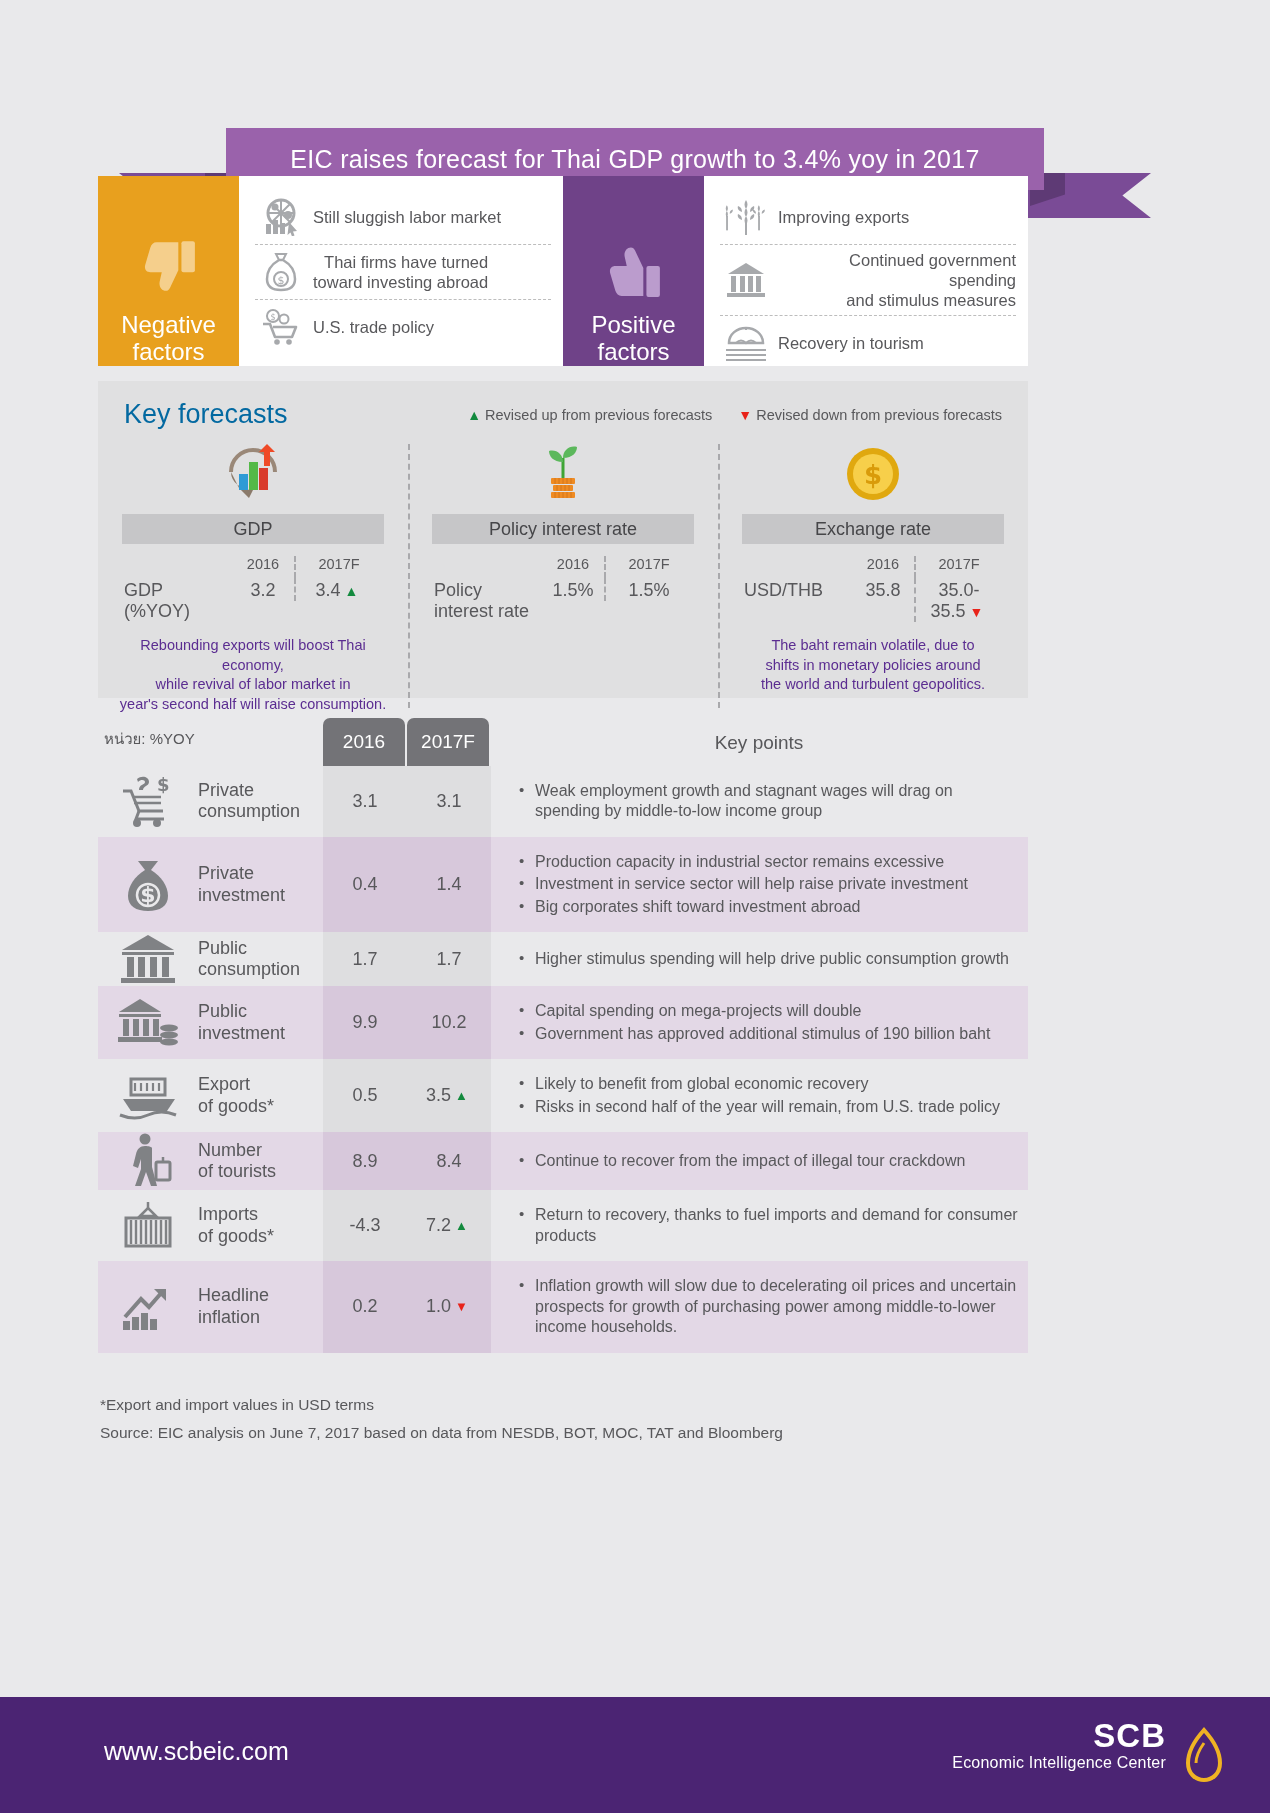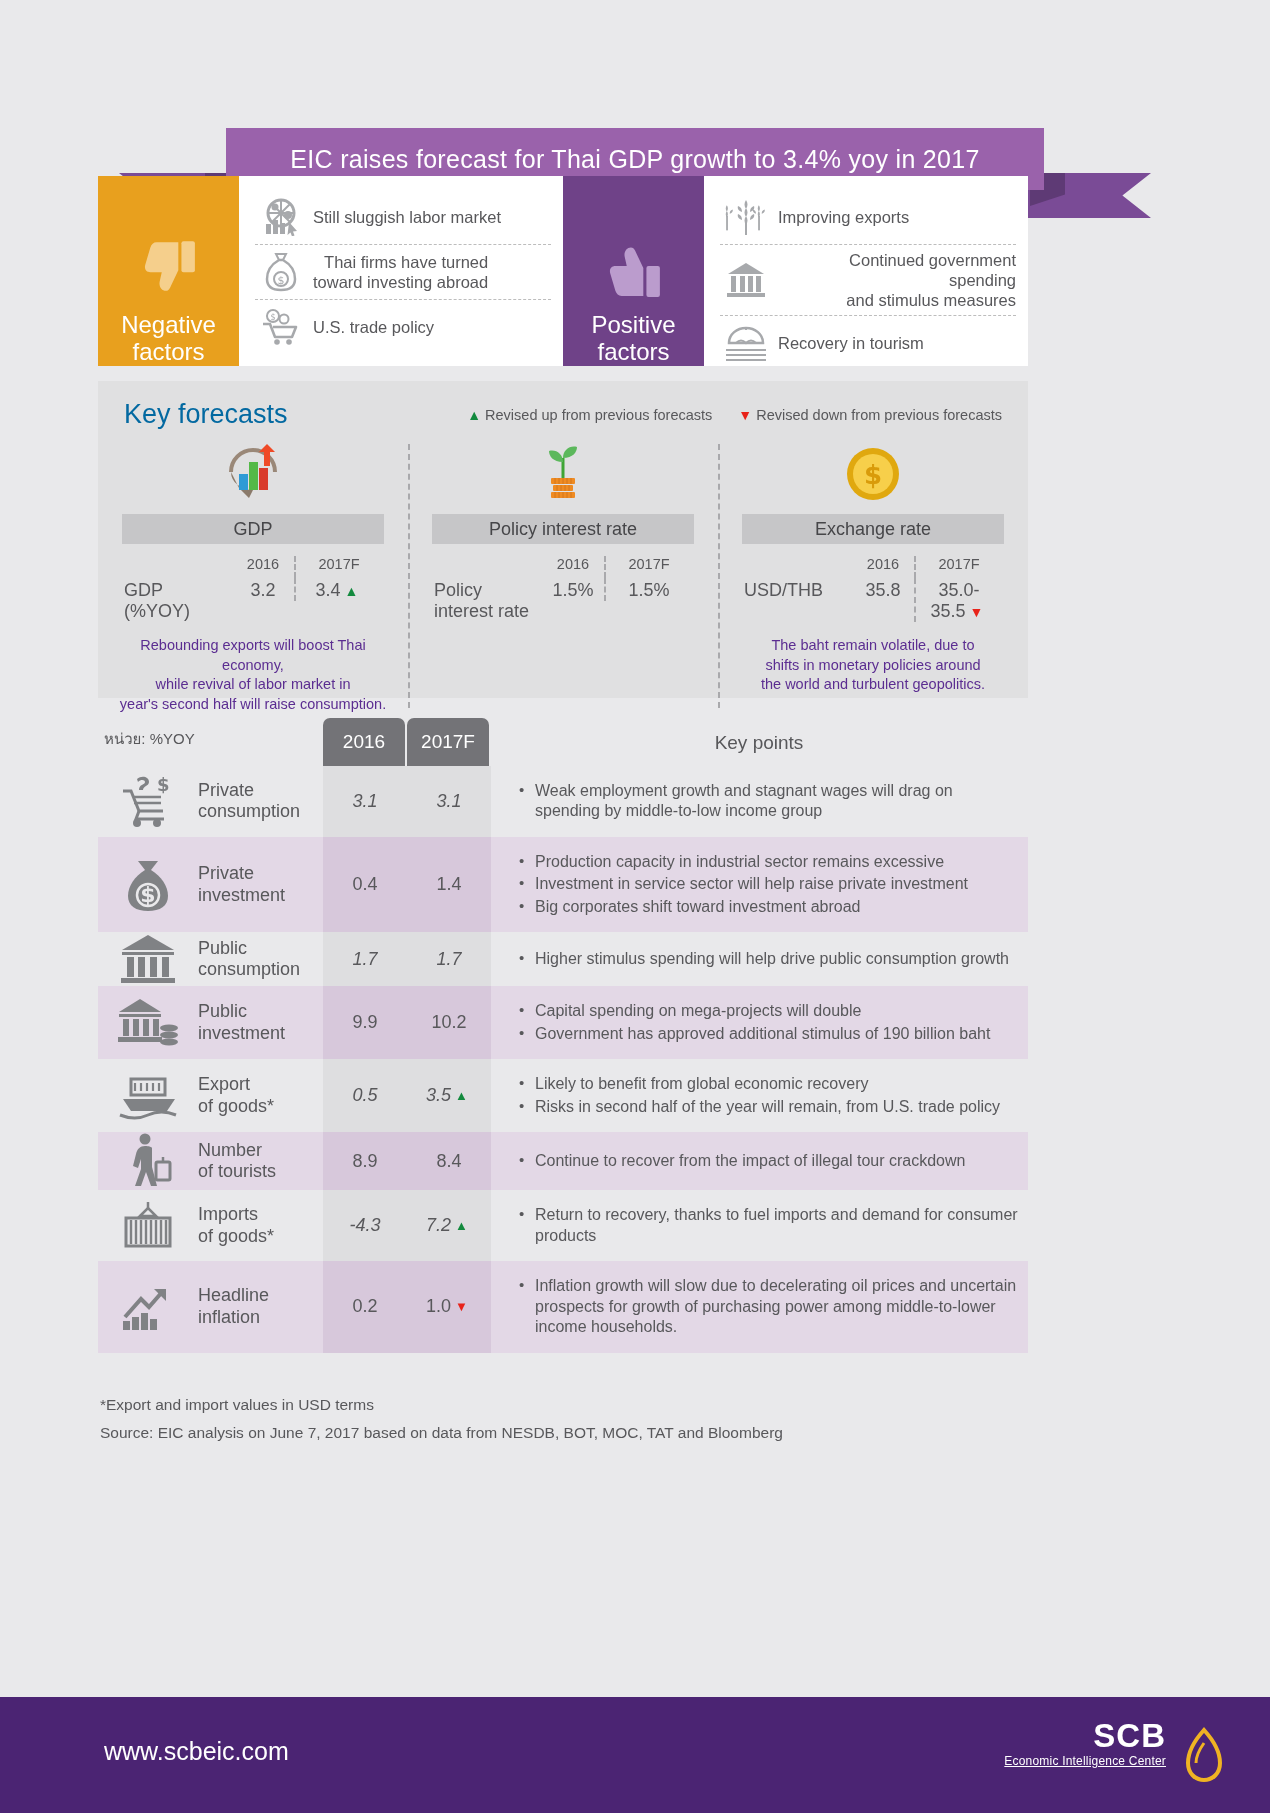--- a/index.html
+++ b/index.html
@@ -106,38 +106,38 @@
 
   .tbl { position: absolute; left: 98px; top: 766px; width: 930px; }
   .trow { display: flex; align-items: stretch; }
   .trow.odd  { background: #e9e9eb; }
   .trow.even { background: #e3d8e6; }
   .c-icon { width: 100px; min-width: 100px; display: flex; align-items: center; justify-content: center; }
   .c-name { width: 125px; min-width: 125px; display: flex; align-items: center;
             font-size: 18px; color: #58585b; line-height: 1.2; }
   .c-v { width: 84px; min-width: 84px; display: flex; align-items: center; justify-content: center;
          font-size: 18px; color: #58585b; }
-  .trow.odd  .c-v { background: #dedee0; font-style: italic; }
+  .trow.odd  .c-v { background: #dedee0; }
   .trow.even .c-v { background: #d7c8db; }
   .c-v .m { margin-left: 4px; font-size: 13px; }
   .c-pts { flex: 1; padding: 14px 10px 14px 28px; display: flex; flex-direction: column; justify-content: center; }
   .pt { position: relative; font-size: 16px; color: #58585b; line-height: 1.28; padding-left: 16px; margin: 1px 0; }
   .pt::before { content: "\2022"; position: absolute; left: 0; top: -1px; font-size: 15px; }
 
   
   .fn { position: absolute; left: 100px; font-size: 15.5px; color: #58585b; }
   .fn1 { top: 1396px; }
   .fn2 { top: 1424px; }
 
   
   .footer { position: absolute; left: 0; bottom: 0; width: 1270px; height: 116px; background: #4b2473; }
   .footer .url { position: absolute; left: 104px; top: 40px; color: #ffffff; font-size: 25px; }
   .scb { position: absolute; right: 104px; top: 22px; text-align: right; color: #fff; }
   .scb .big { font-size: 33px; font-weight: bold; letter-spacing: 1px; line-height: 1.05; }
-  .scb .sml { font-size: 12px; letter-spacing: .2px; text-decoration: underline; }
+  .scb .sml { font-size: 16px; letter-spacing: .2px; }
   .scb-logo { position: absolute; right: 44px; top: 30px; width: 44px; height: 56px; }
 </style>
 </head>
 <body>
 
 <div class="page">
 
   <div class="ribbon-wrap">
     <div class="ribbon-tail-l"></div>
     <div class="ribbon-tail-r"></div>

